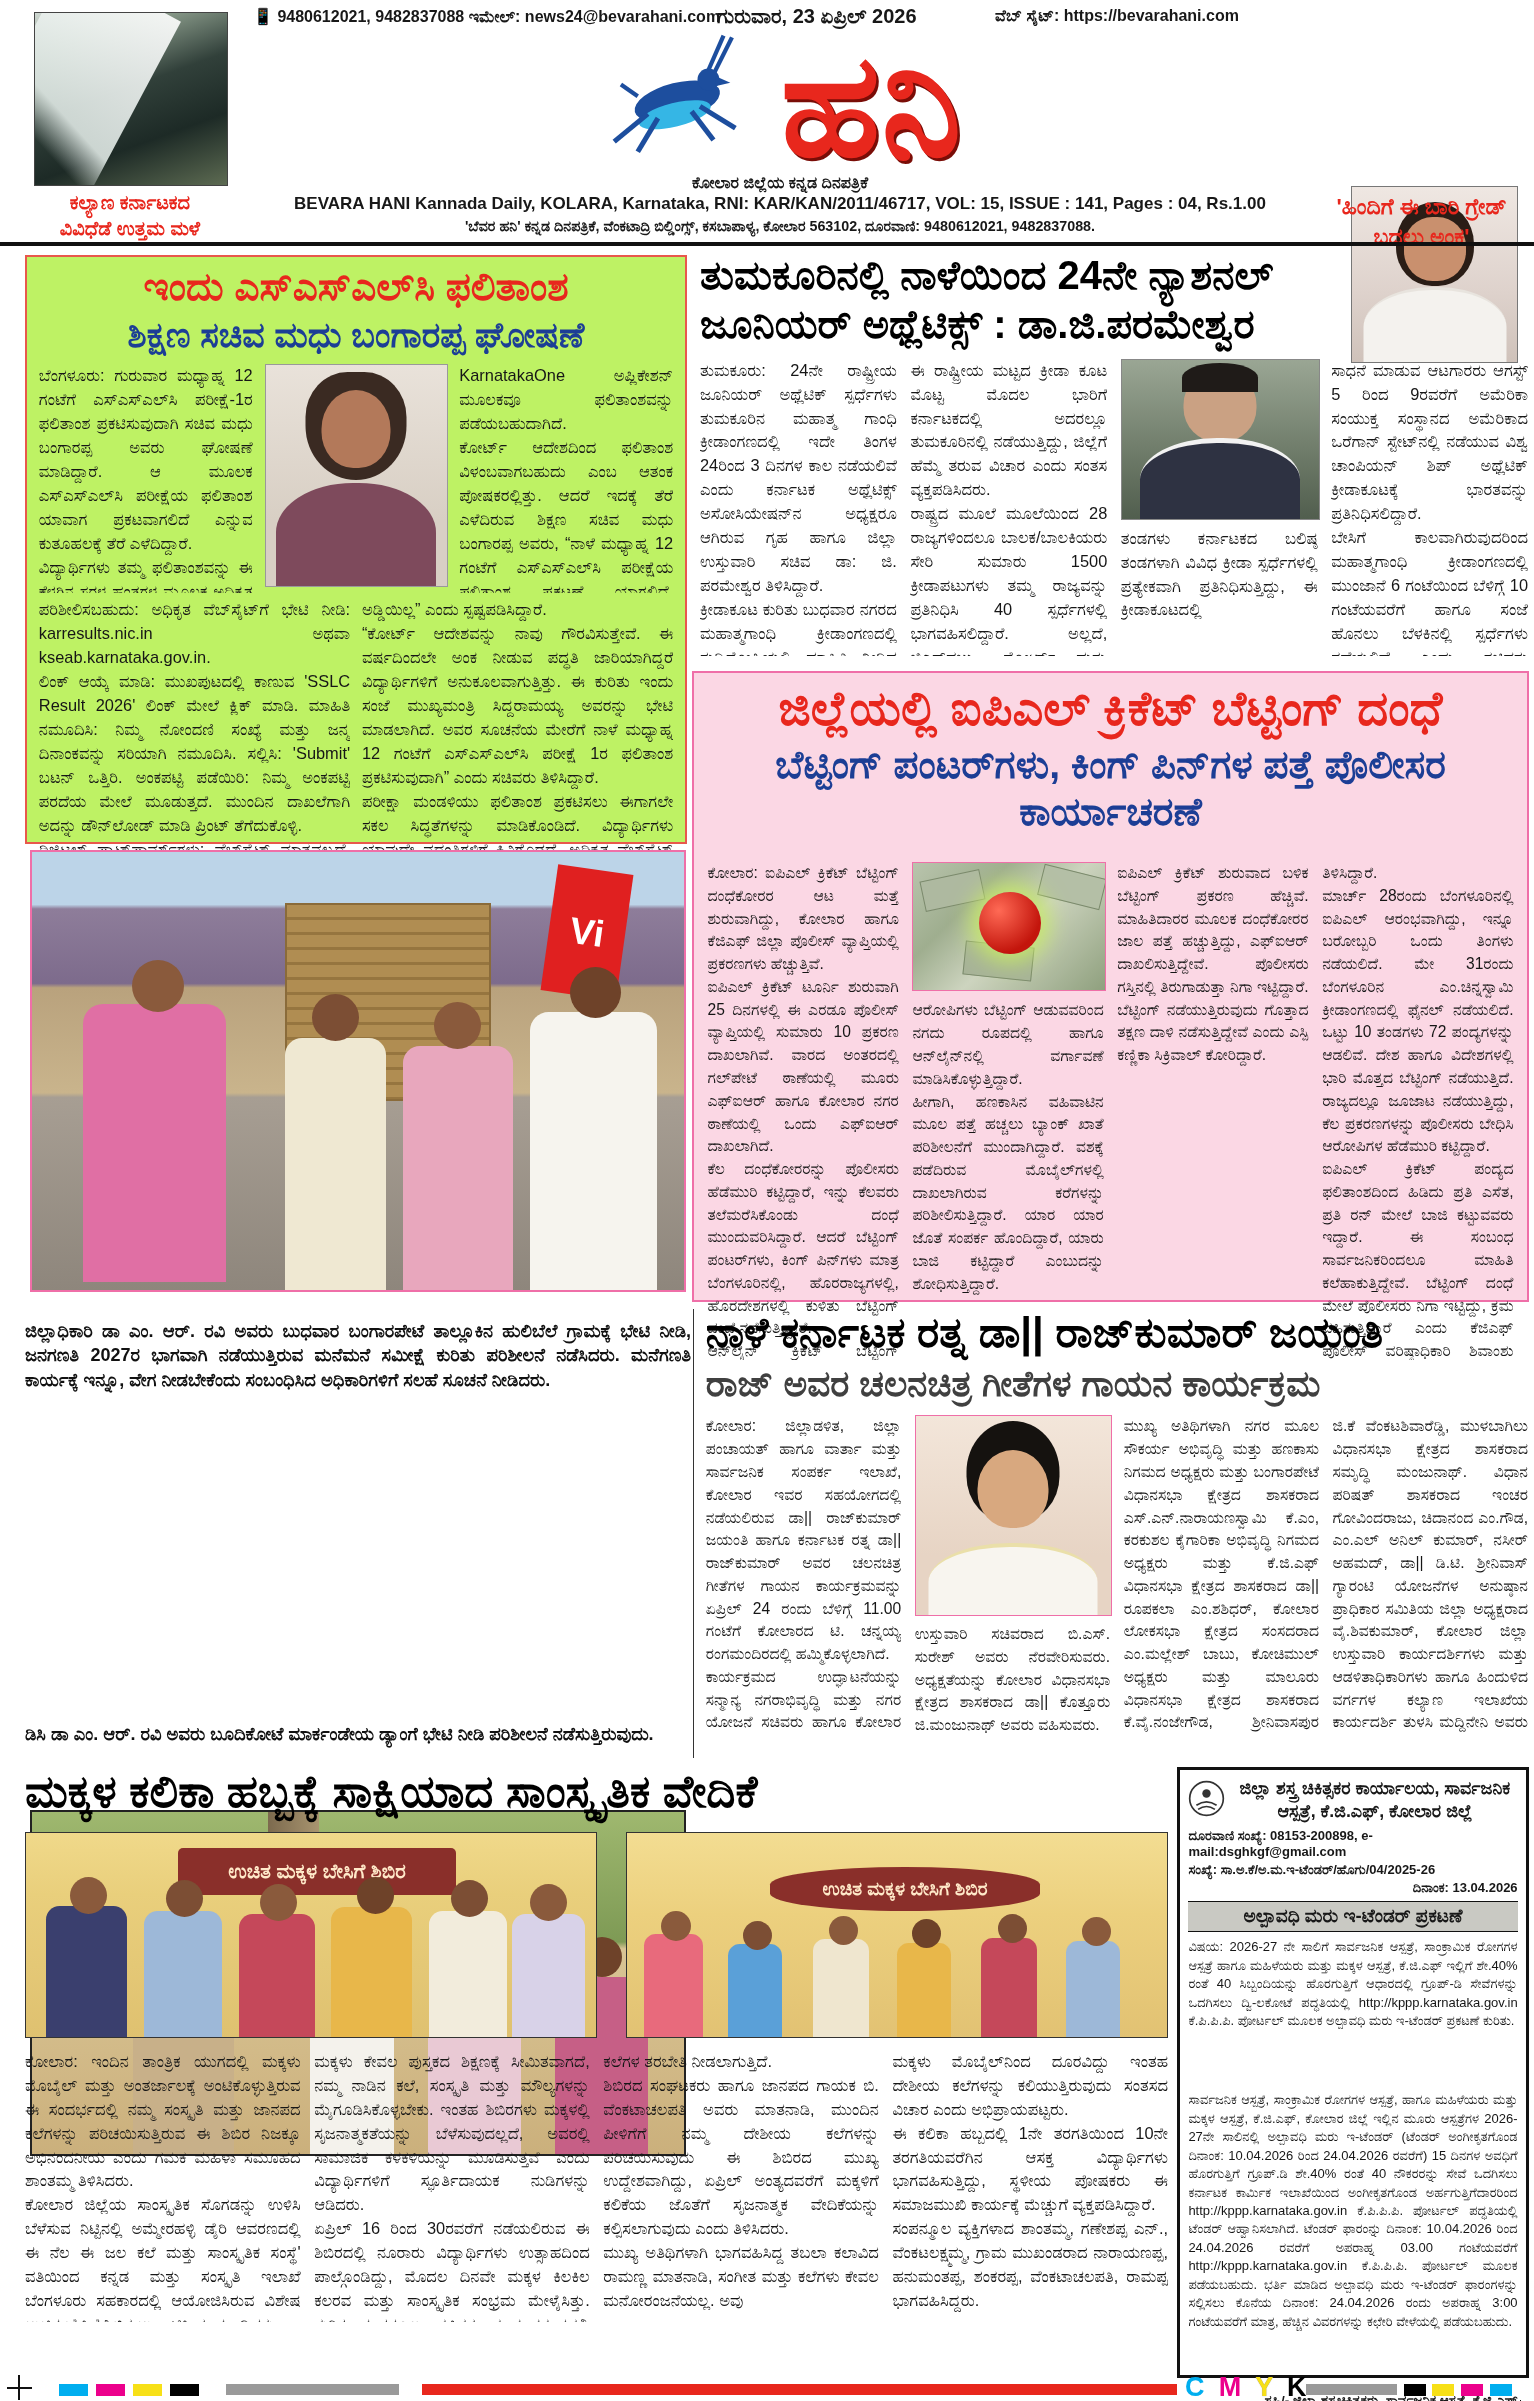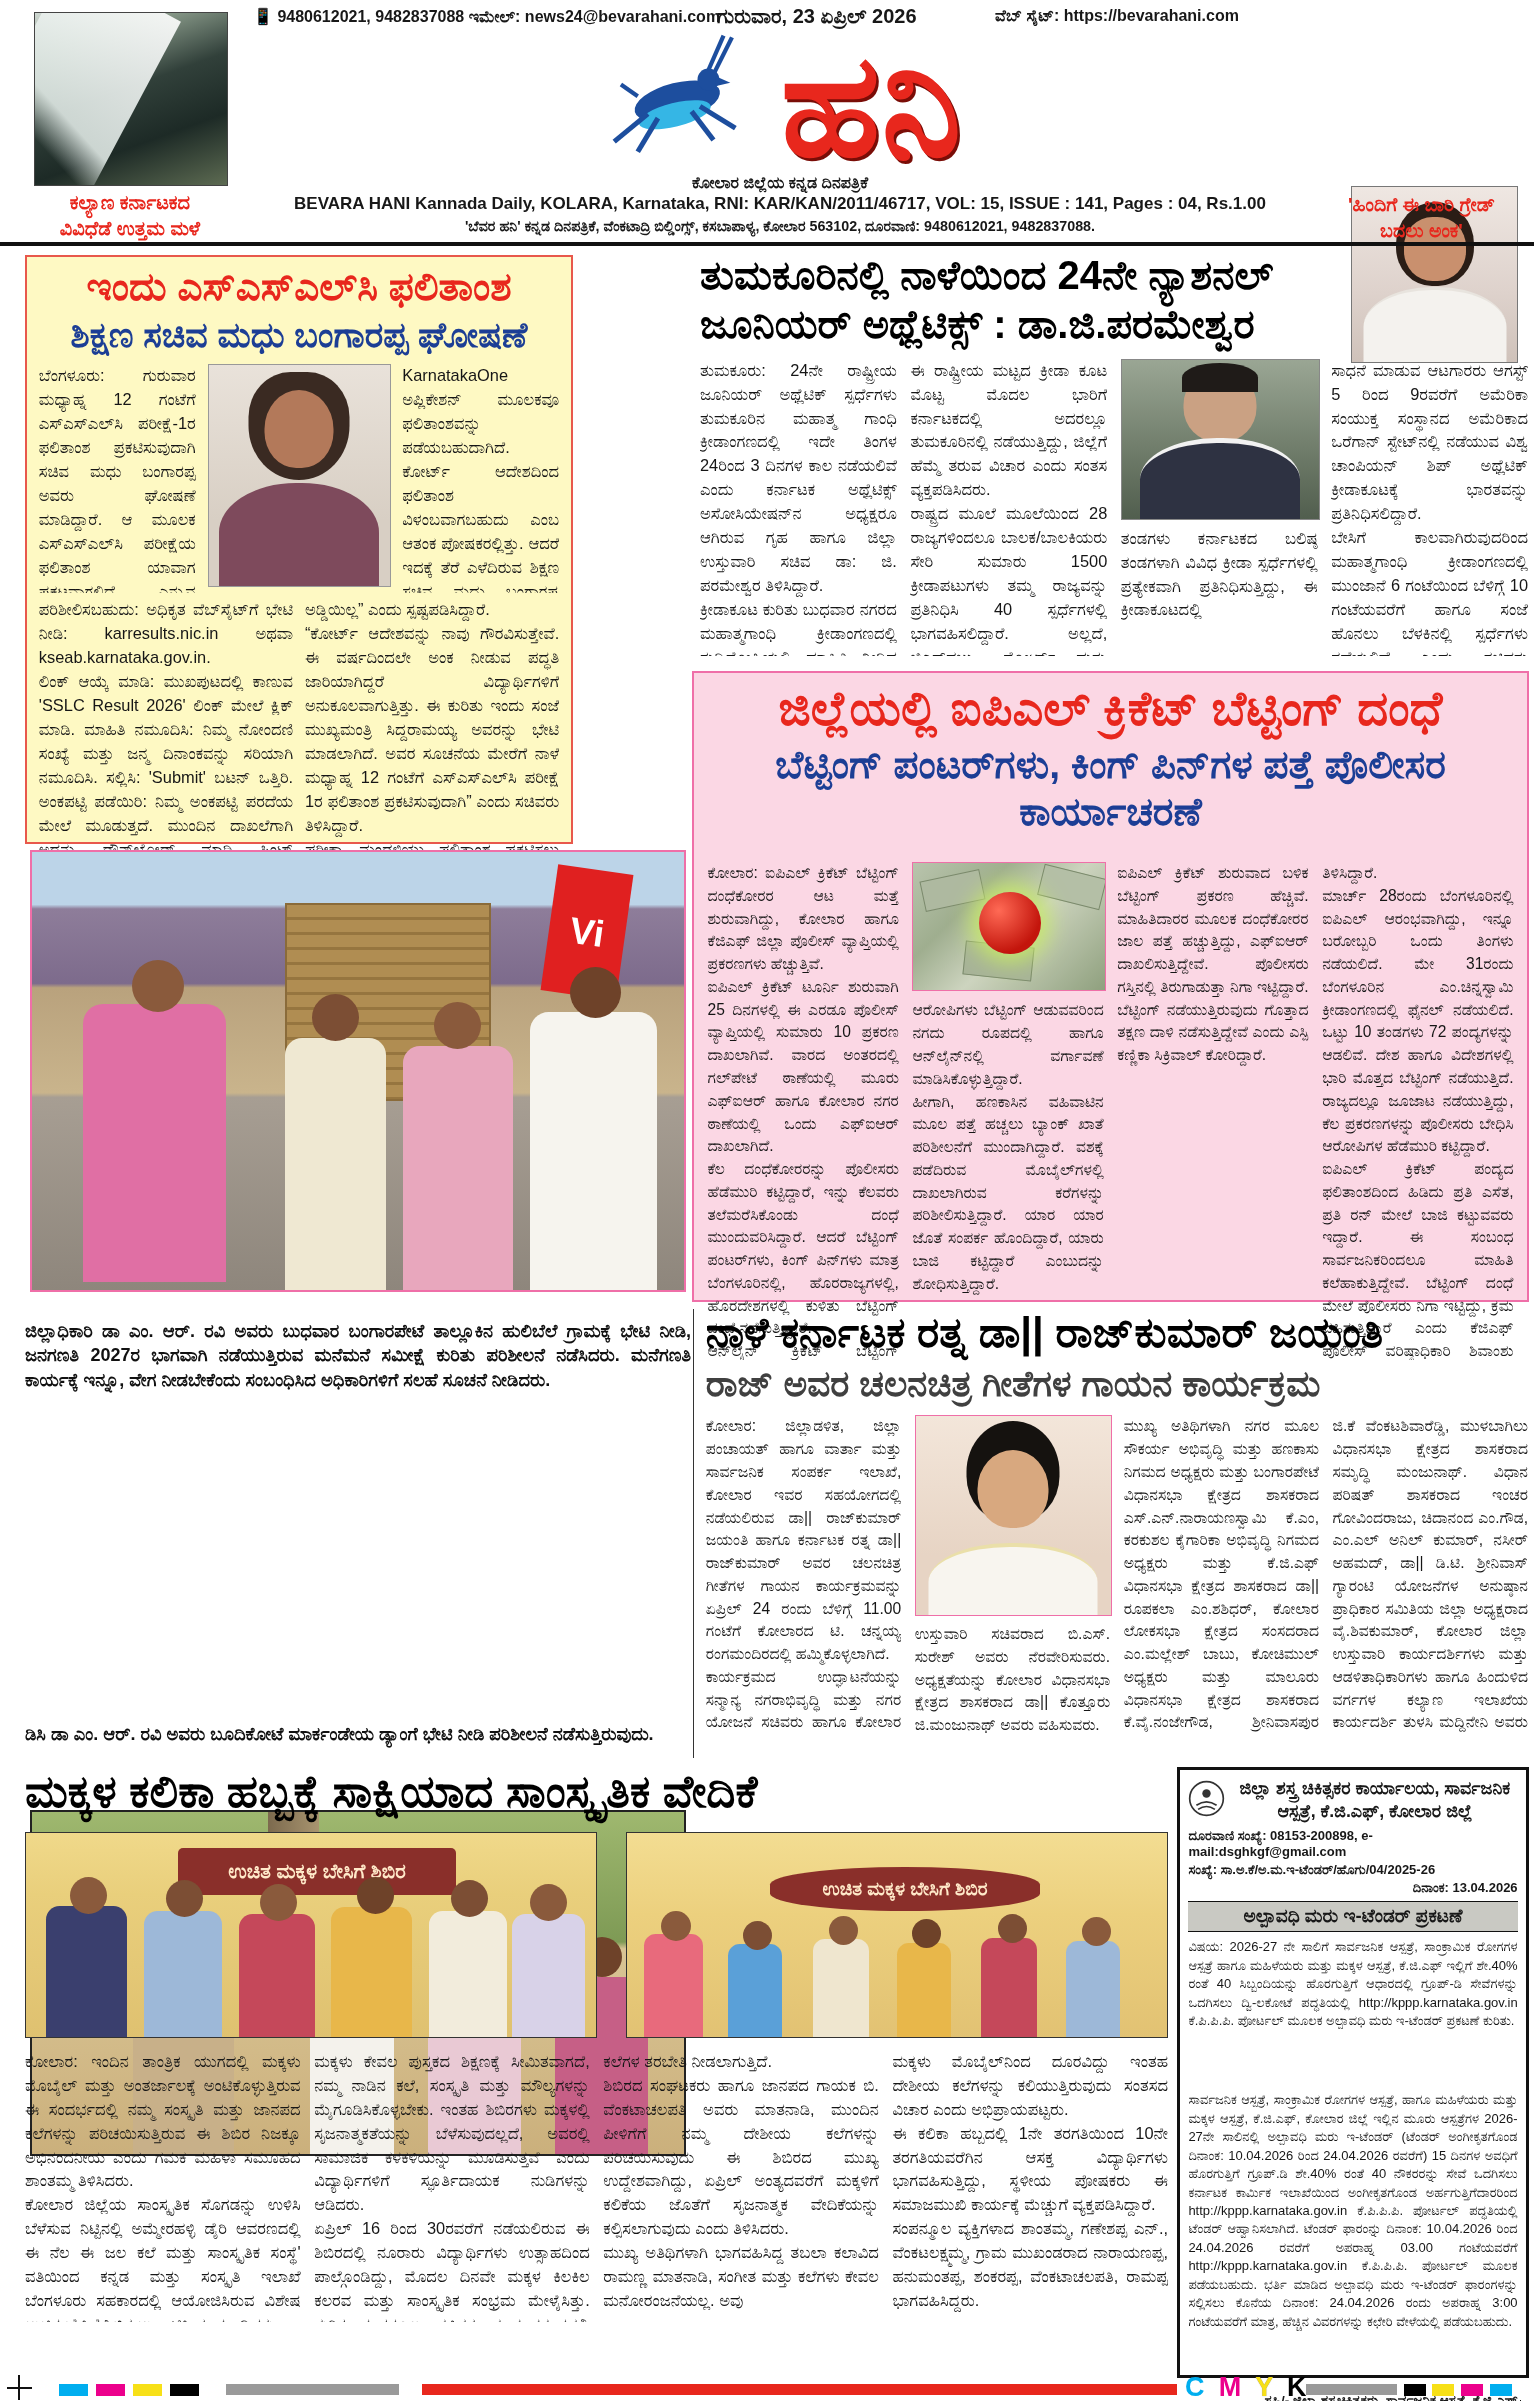--- a/index.html
+++ b/index.html
@@ -81,27 +81,27 @@
     <div class="abs bold center" style="left:641px;top:174px;width:278px;font-size:16px;">ಕೋಲಾರ ಜಿಲ್ಲೆಯ ಕನ್ನಡ ದಿನಪತ್ರಿಕೆ</div>
     <div class="abs bold center" style="left:219px;top:194px;width:1122px;font-size:17px;">BEVARA HANI Kannada Daily, KOLARA,  Karnataka, RNI: KAR/KAN/2011/46717, VOL: 15, ISSUE : 141, Pages : 04, Rs.1.00</div>
     <div class="abs bold center" style="left:219px;top:218px;width:1122px;font-size:14.3px;">'ಬೆವರ ಹನಿ' ಕನ್ನಡ  ದಿನಪತ್ರಿಕೆ, ವೆಂಕಟಾದ್ರಿ ಬಿಲ್ಡಿಂಗ್ಸ್, ಕಸಬಾಪಾಳ್ಯ, ಕೋಲಾರ 563102, ದೂರವಾಣಿ: 9480612021, 9482837088.</div>
 
     <div class="abs portrait" style="left:1351px;top:11.8px;width:165px;height:175px;border:0.8px solid #777;
                 background:linear-gradient(180deg,#efe7e2 0%,#ded2cc 60%,#cfc2ba 100%);">
       <div class="head" style="top:15px;width:78px;height:84px;background:#2a1d16;"></div>
       <div class="head" style="top:30px;width:62px;height:64px;background:#c9906e;border-radius:46%;"></div>
       <div class="torso" style="top:100px;width:143px;height:80px;background:#f4f2ee;border-top:3.4px solid #e8e4de;"></div>
     </div>
-    <div class="abs cap red center pre" style="left:1316px;top:192px;width:211px;font-size:19px;">'ಹಿಂದಿಗೆ ಈ ಬಾರಿ ಗ್ರೇಡ್
+    <div class="abs cap red center pre" style="left:1316px;top:192px;width:211px;font-size:22px;">'ಹಿಂದಿಗೆ ಈ ಬಾರಿ ಗ್ರೇಡ್
 ಬದಲು ಅಂಕ'</div>
   </div>
 
   <div class="abs head-rule" style="left:0;top:242px;width:1534px;height:4.2px;"></div>
 
-  <div class="abs" style="left:25px;top:255px;width:548px;height:589px;background:#fef9c3;border:2.5px solid #e8584c;box-sizing:border-box;padding:8.4px 11.8px;">
+  <div class="abs" style="left:25px;top:255px;width:662px;height:589px;background:#bef264;border:2.5px solid #e8584c;box-sizing:border-box;padding:8.4px 11.8px;">
     <div class="center bold red" style="font-size:39px;line-height:1.15;">ಇಂದು ಎಸ್‌ಎಸ್‌ಎಲ್‌ಸಿ ಫಲಿತಾಂಶ</div>
     <div class="center bold navy" style="font-size:35px;line-height:1.2;margin-top:3.4px;">ಶಿಕ್ಷಣ ಸಚಿವ ಮಧು ಬಂಗಾರಪ್ಪ ಘೋಷಣೆ</div>
     <div style="display:flex;gap:11.8px;margin-top:8.4px;height:229px;overflow:hidden;">
       <div class="body-text" style="flex:1;">ಬೆಂಗಳೂರು: ಗುರುವಾರ ಮಧ್ಯಾಹ್ನ 12 ಗಂಟೆಗೆ ಎಸ್‌ಎಸ್‌ಎಲ್‌ಸಿ ಪರೀಕ್ಷೆ-1ರ ಫಲಿತಾಂಶ ಪ್ರಕಟಿಸುವುದಾಗಿ ಸಚಿವ ಮಧು ಬಂಗಾರಪ್ಪ ಅವರು ಘೋಷಣೆ ಮಾಡಿದ್ದಾರೆ. ಆ ಮೂಲಕ ಎಸ್‌ಎಸ್‌ಎಲ್‌ಸಿ ಪರೀಕ್ಷೆಯ ಫಲಿತಾಂಶ ಯಾವಾಗ ಪ್ರಕಟವಾಗಲಿದೆ ಎನ್ನುವ ಕುತೂಹಲಕ್ಕೆ ತೆರೆ ಎಳೆದಿದ್ದಾರೆ.
 ವಿದ್ಯಾರ್ಥಿಗಳು ತಮ್ಮ ಫಲಿತಾಂಶವನ್ನು ಈ ಕೆಳಗಿನ ಸರಳ ಹಂತಗಳ ಮೂಲಕ ಅಧಿಕೃತ ವೆಬ್‌ಸೈಟ್‌ನಲ್ಲಿ</div>
       <div class="portrait" style="width:181px;height:221px;border:1.7px solid #999;background:linear-gradient(180deg,#e9e2da,#d8cfc4 70%);flex:none;">
         <div class="head" style="top:6.7px;width:101px;height:108px;background:#3a2a22;border-radius:50% 50% 60% 60%;"></div>
         <div class="head" style="top:25px;width:69px;height:78px;background:#b3795a;"></div>
         <div class="torso" style="top:118px;width:160px;height:103px;background:#7e4a5c;"></div>
       </div>

